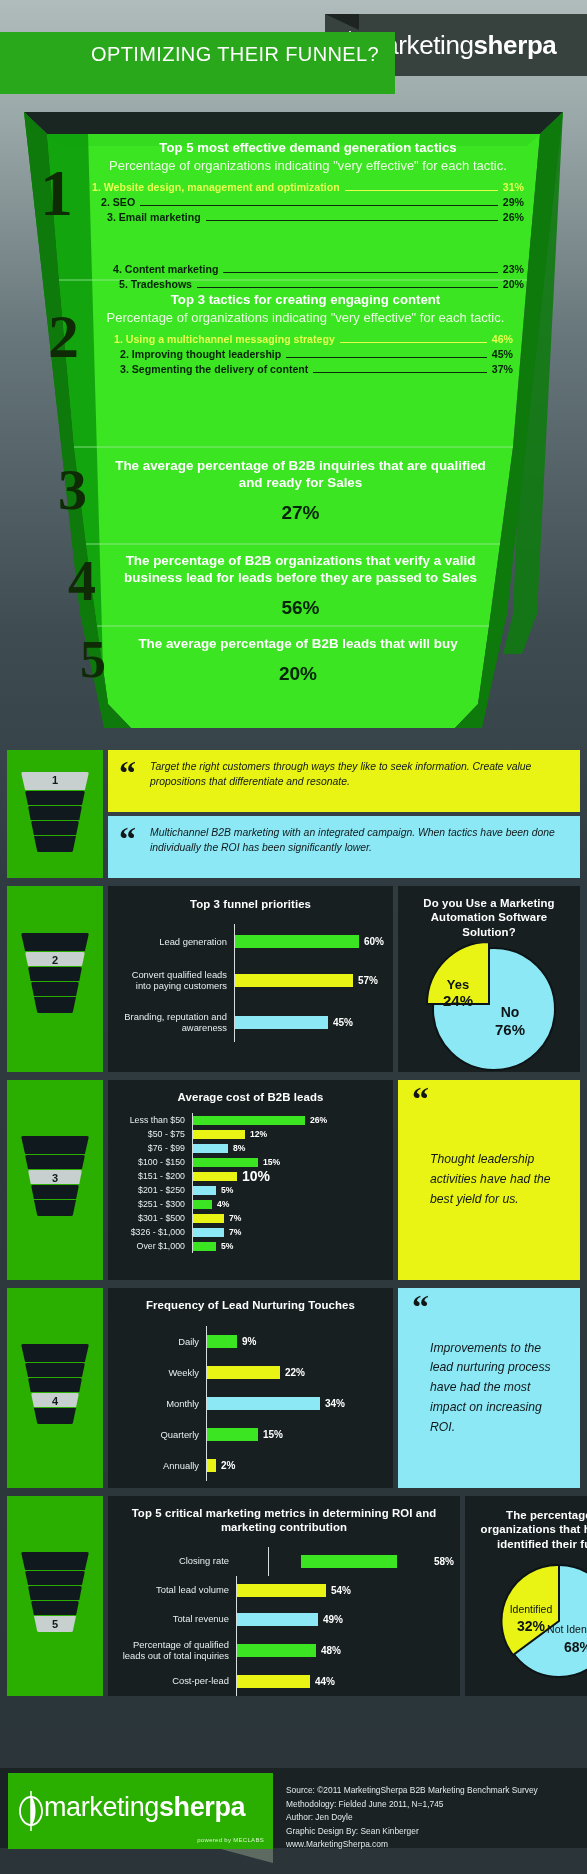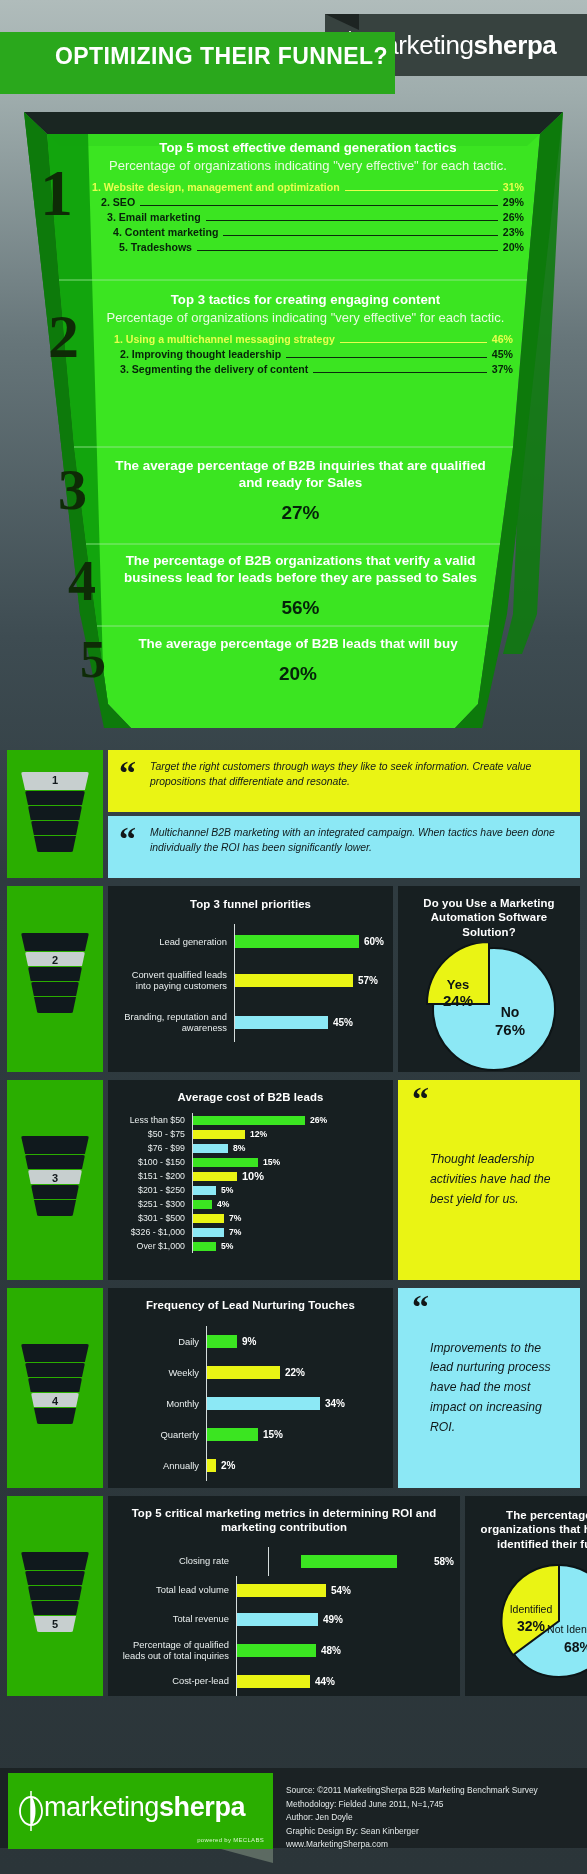--- a/index.html
+++ b/index.html
@@ -28,21 +28,21 @@
     position: absolute; left: 38px; top: 16px;
     font-size: 26px; letter-spacing: -.4px; color: #fff; font-weight: 300;
     white-space: nowrap;
   }
   .logo-text b { font-weight: 700; }
   .title-bar {
     position: absolute; left: 0; top: 32px; width: 395px; height: 62px;
     background: #2aa81c; padding: 9px 0 0 55px;
   }
   .title-line1 { font-size: 17.5px; letter-spacing: .6px; font-weight: 400; color: #ecf7e9; }
-  .title-line2 { font-size: 23px; letter-spacing: .4px; font-weight: 700; color: #fff; margin-top: 2px; }
+  .title-line2 { font-size: 20px; letter-spacing: .4px; font-weight: 400; color: #fff; margin-top: 2px; margin-left: 36px; }
 
   
   .funnel-wrap { position: relative; height: 640px; }
   .funnel-svg { position: absolute; left: 0; top: 0; }
   .funnel-rows { position: absolute; left: 0; top: 0; width: 587px; }
   .f-row { position: absolute; color: #fff; }
   .f-num {
     position: absolute; color: #0e2b06; font-weight: 700;
     font-family: "Liberation Serif", serif; line-height: .8;
   }
@@ -192,21 +192,21 @@
           <div class="f-item" style="padding-left:9px;">
             <span class="lbl">2. SEO</span>
             <span class="dash"></span>
               <span class="val">29%</span>
           </div>
           <div class="f-item" style="padding-left:15px;">
             <span class="lbl">3. Email marketing</span>
             <span class="dash"></span>
               <span class="val">26%</span>
           </div>
-          <div class="f-item" style="padding-left:21px;">
+          <div class="f-item" style="padding-left:21px;margin-top:37px;">
             <span class="lbl">4. Content marketing</span>
             <span class="dash"></span>
               <span class="val">23%</span>
           </div>
           <div class="f-item" style="padding-left:27px;">
             <span class="lbl">5. Tradeshows</span>
             <span class="dash"></span>
               <span class="val">20%</span>
           </div>
         </div>
@@ -372,21 +372,21 @@
       <div class="brow" style="height:14px;">
         <span class="blabel" style="flex:0 0 78px; font-size:8.8px;">$100 - $150</span>
         <div class="baxis" style="height:14px;"></div>
           <div class="bar" style="height:9px; width:65px; background:#3be521;"></div>
         <span class="bval" style="font-size:8.6px;">15%</span>
       </div>
       <div class="brow" style="height:14px;">
         <span class="blabel" style="flex:0 0 78px; font-size:8.8px;">$151 - $200</span>
         <div class="baxis" style="height:14px;"></div>
           <div class="bar" style="height:9px; width:44px; background:#eaf414;"></div>
-        <span class="bval" style="font-size:11px;">10%</span>
+        <span class="bval" style="font-size:14px;">10%</span>
       </div>
       <div class="brow" style="height:14px;">
         <span class="blabel" style="flex:0 0 78px; font-size:8.8px;">$201 - $250</span>
         <div class="baxis" style="height:14px;"></div>
           <div class="bar" style="height:9px; width:23px; background:#8ce8f5;"></div>
         <span class="bval" style="font-size:8.6px;">5%</span>
       </div>
       <div class="brow" style="height:14px;">
         <span class="blabel" style="flex:0 0 78px; font-size:8.8px;">$251 - $300</span>
         <div class="baxis" style="height:14px;"></div>

